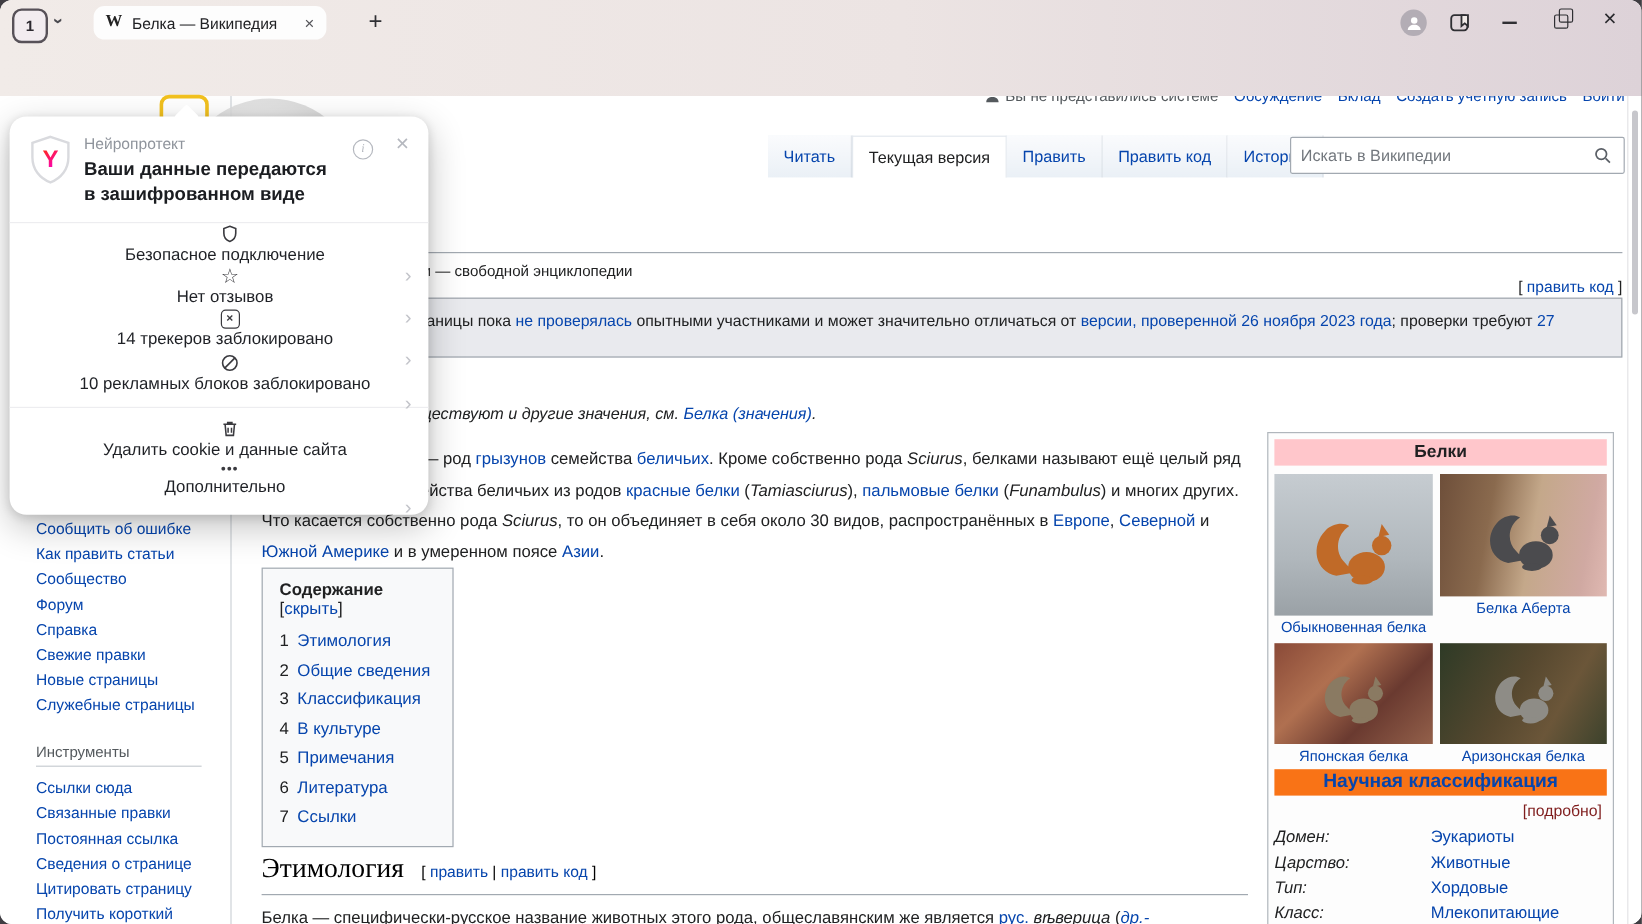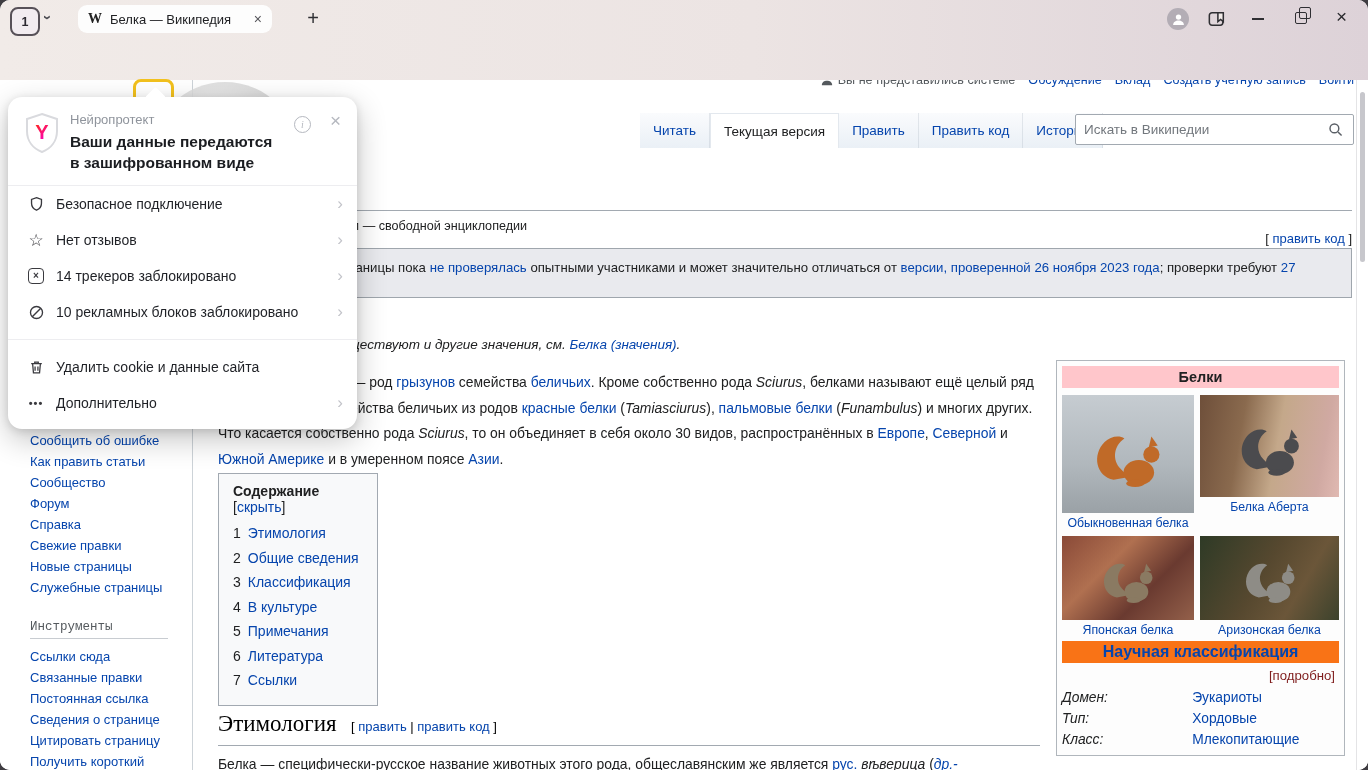--- a/index.html
+++ b/index.html
@@ -46,21 +46,21 @@
   .page{position:absolute;left:0;top:80px;width:100%;height:690px;background:#fff;overflow:hidden;}
   .globe{position:absolute;left:150px;top:2px;width:150px;height:150px;border-radius:50%;
          background:radial-gradient(circle at 42% 38%,#ededed 15%,#d4d4d4 55%,#c2c2c2 100%);opacity:.85;z-index:2;}
   .content-divider{position:absolute;left:192px;top:0;bottom:0;border-left:1px solid #cdd3d8;}
   .lnk{color:#0645ad;cursor:pointer;}
   .em{font-style:italic;}
   .b{font-weight:bold;}
   
   .sidebar{position:absolute;left:0;top:0;width:192px;bottom:0;padding:333px 0 0 30px;box-sizing:border-box;font-size:13px;z-index:1;}
   .sb-head{color:#54595d;font-size:12.5px;height:17px;}
-  .sb-head2{color:#54595d;font-size:12.5px;margin-top:22px;border-bottom:1px solid #c8ccd1;width:138px;padding-bottom:4px;font-family:Liberation Mono, monospace;}
+  .sb-head2{color:#54595d;font-size:12.5px;margin-top:22px;border-bottom:1px solid #c8ccd1;width:138px;padding-bottom:4px;}
   .sb-link{color:#0645ad;line-height:21px;height:21px;cursor:pointer;white-space:nowrap;}
   .sb-links2{margin-top:7px;}
   
   .personal{position:absolute;top:-7px;right:14px;display:flex;gap:13px;align-items:center;font-size:12.6px;z-index:3;}
   .personal .gray{color:#54595d;display:flex;align-items:center;gap:5px;}
   .personal .lnk{white-space:nowrap;}
   
   .views{position:absolute;left:640px;top:33px;height:35px;display:flex;z-index:3;}
   .vtab{display:flex;align-items:center;padding:0 13px;font-size:13.5px;color:#0645ad;cursor:pointer;
         background:linear-gradient(#fafbfd,#eaf0f6);border-right:1px solid rgba(160,170,185,.25);}
@@ -123,21 +123,21 @@
   .popup .arrow{position:absolute;left:140px;top:-7px;width:15px;height:15px;background:#fff;transform:rotate(45deg);border-radius:2px;}
   .p-head{position:relative;padding:15px 16px 12px 16px;display:flex;}
   .p-brand-ico{flex:0 0 38px;}
   .p-head-txt{margin-left:8px;}
   .p-brand{font-size:13px;color:#8f949c;margin-bottom:4px;}
   .p-headline{font-size:15.5px;font-weight:bold;color:#1b1d21;line-height:21px;width:220px;}
   .p-info{position:absolute;right:46px;top:19px;width:15px;height:15px;border:1.6px solid #b5b8bf;border-radius:50%;
           display:flex;align-items:center;justify-content:center;font-size:10px;color:#b5b8bf;font-style:italic;font-family:"Liberation Serif",serif;}
   .p-close{position:absolute;right:16px;top:13px;font-size:19px;color:#b5b8bf;}
   .p-div{border-top:1px solid #ededf0;}
-  .p-item{height:36px;display:flex;align-items:center;cursor:pointer;}
+  .p-item{height:36px;display:flex;align-items:center;cursor:pointer;flex-direction:column;}
   .p-ico{width:20px;margin-left:18px;display:flex;justify-content:center;align-items:center;color:#3a3a3f;}
   .p-ico .glyph{font-size:17px;line-height:17px;color:#3a3a3f;}
   .p-label{margin-left:10px;font-size:14px;color:#1f2126;}
   .p-chev{margin-left:auto;margin-right:14px;font-size:17px;color:#c3c4ca;}
   .p-div2{border-top:1px solid #ededf0;margin:9px 0;}
   .ico-box{width:14px;height:14px;border:1.7px solid #3a3a3f;border-radius:4px;display:flex;align-items:center;justify-content:center;
            font-size:10px;font-weight:bold;color:#3a3a3f;line-height:10px;}
   .ico-dots{font-size:11px;letter-spacing:1px;font-weight:bold;color:#3a3a3f;}
 </style>
 </head>
@@ -335,20 +335,24 @@
         </div>
       </div>
       <div class="ib-class">Научная классификация</div>
       <div class="ib-details">[подробно]</div>
       <div class="ib-rows">
         <div class="ib-row">
           <span class="lab">Домен:</span>
           <span class="val lnk">Эукариоты</span>
         </div>
         <div class="ib-row">
+          <span class="lab">Царство:</span>
+          <span class="val lnk">Животные</span>
+        </div>
+        <div class="ib-row">
           <span class="lab">Тип:</span>
           <span class="val lnk">Хордовые</span>
         </div>
         <div class="ib-row">
           <span class="lab">Класс:</span>
           <span class="val lnk">Млекопитающие</span>
         </div>
       </div>
     </div>
 

